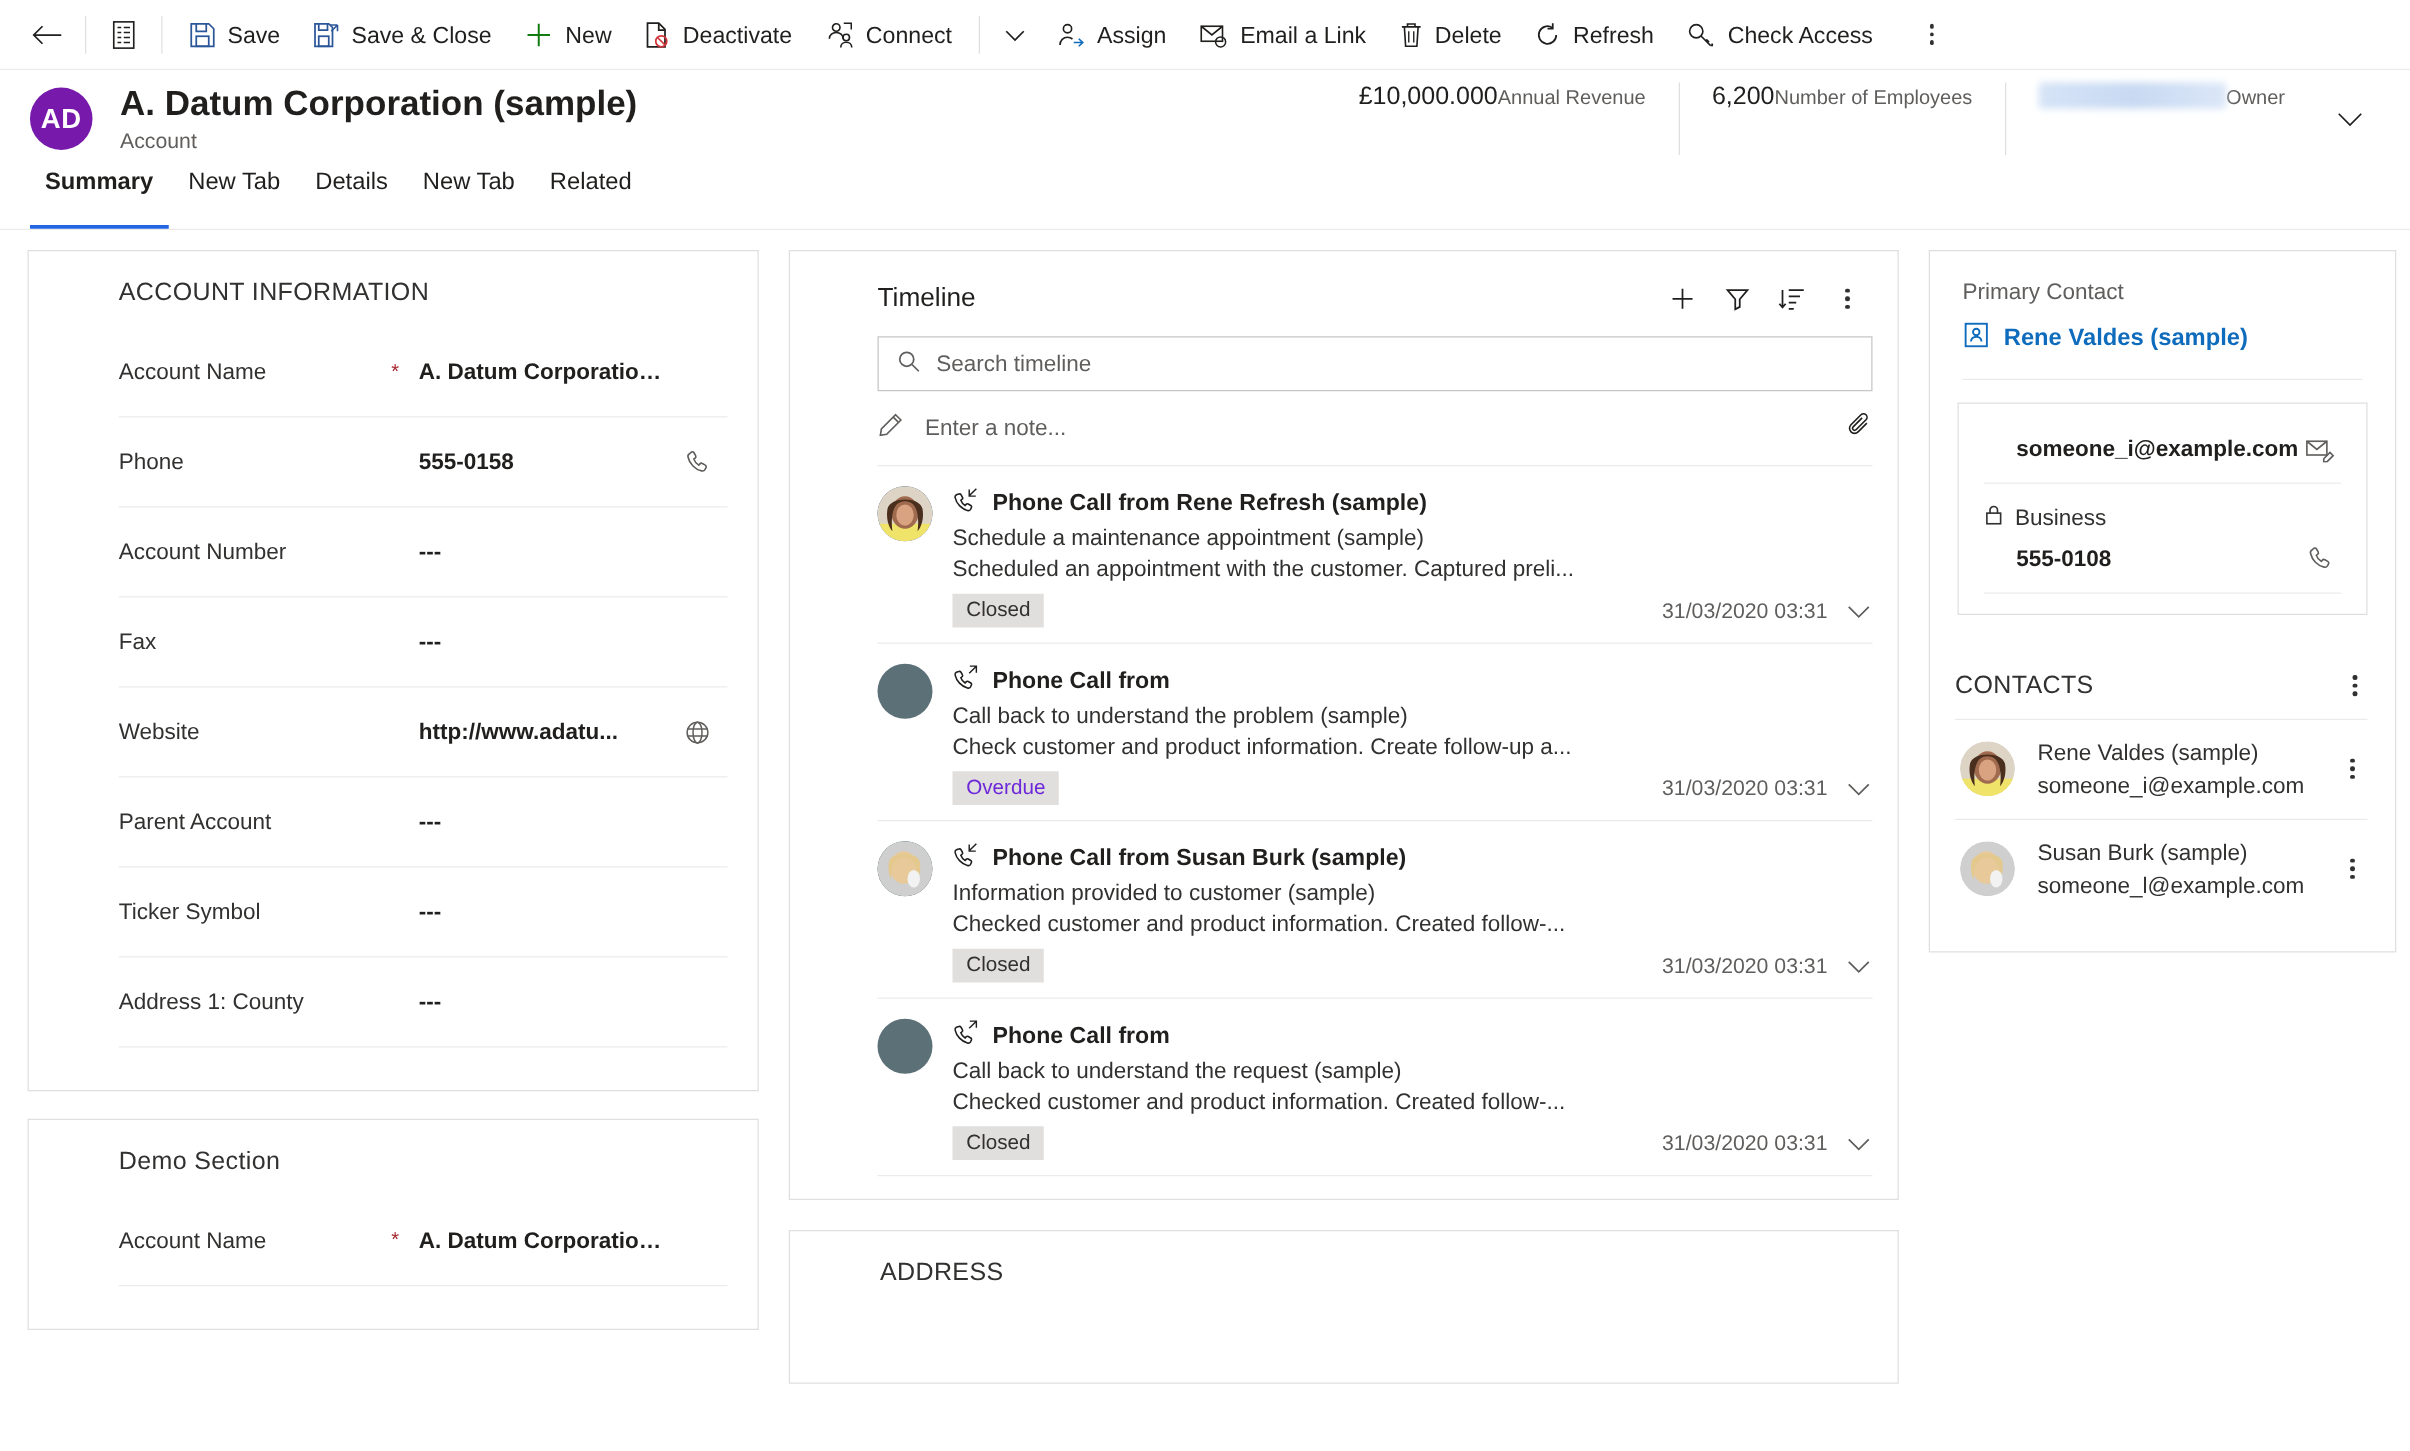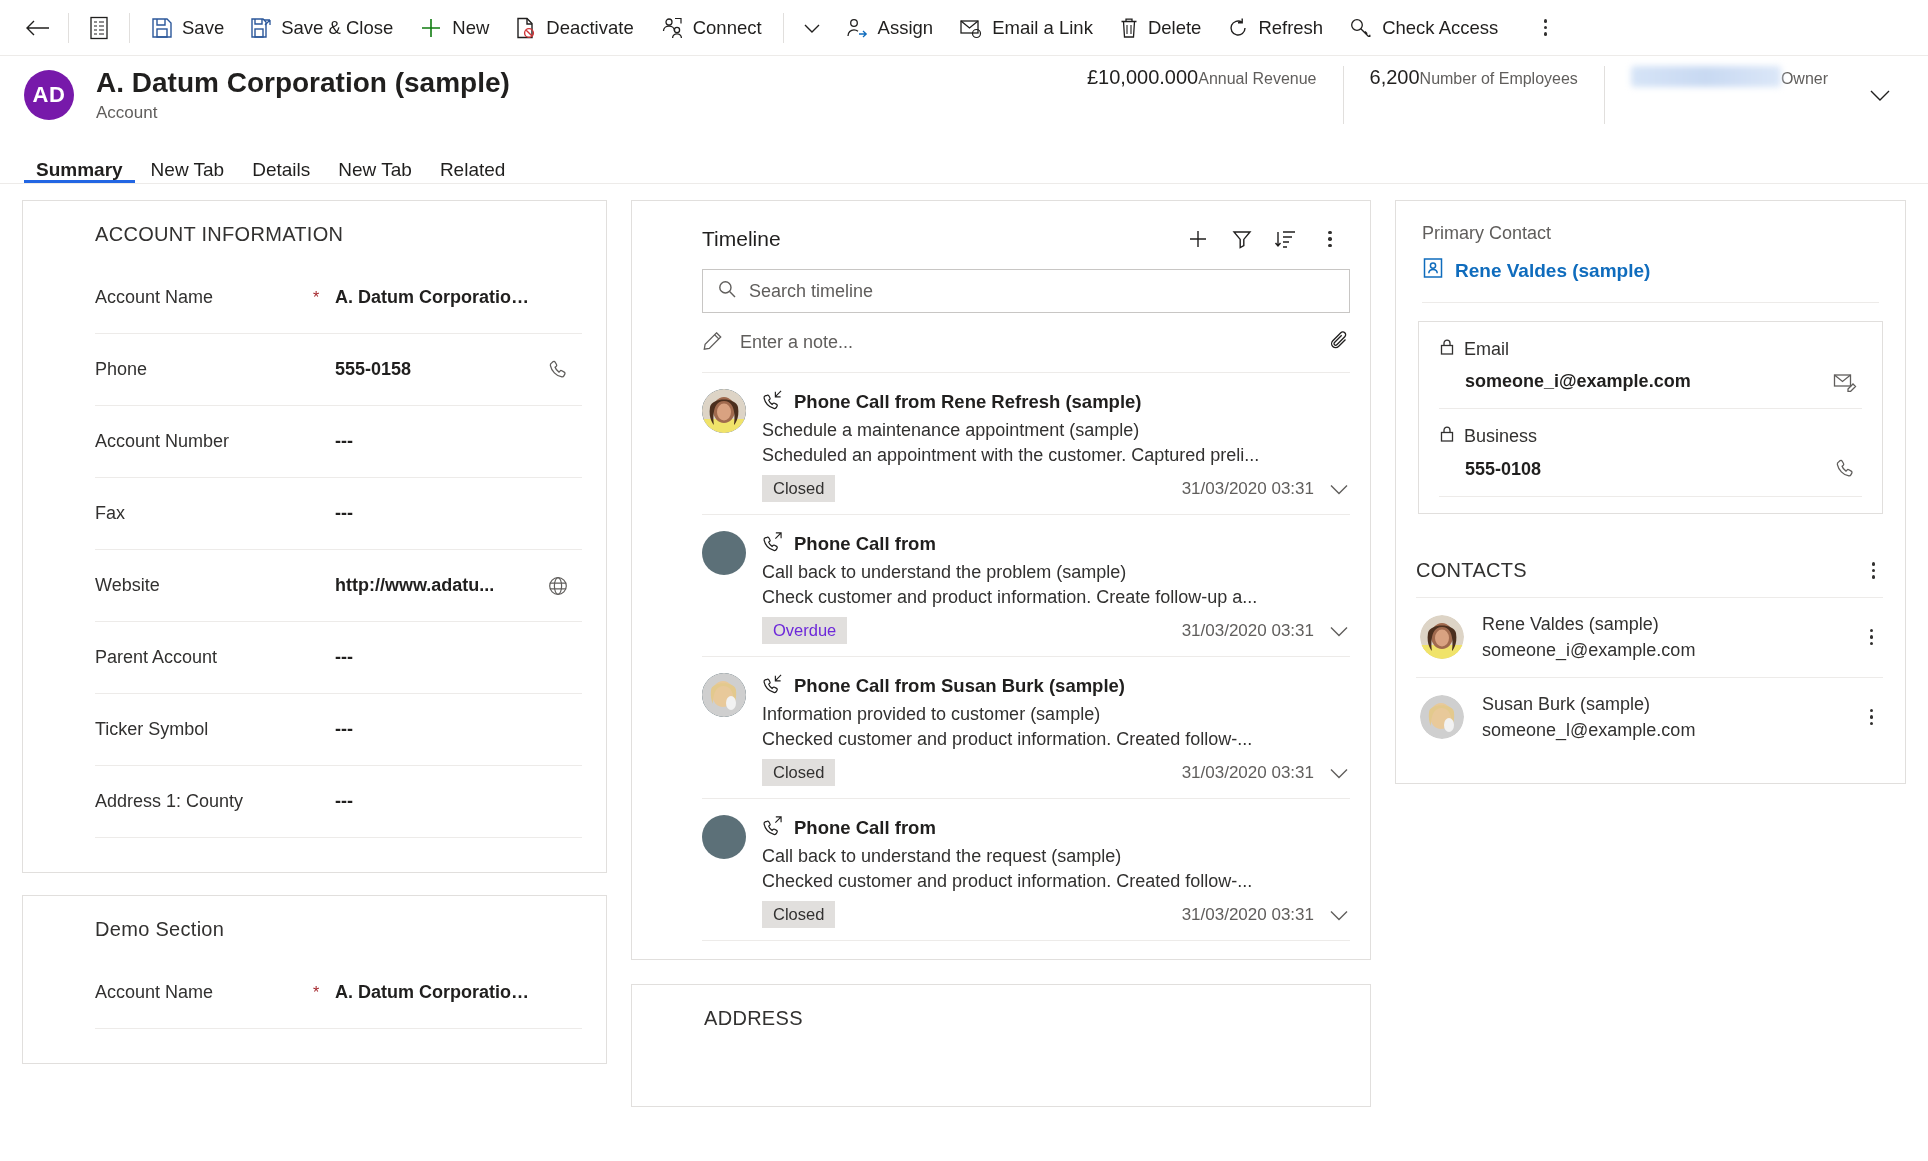--- a/index.html
+++ b/index.html
@@ -121,21 +121,21 @@
   .tabs {
     display: flex;
     align-items: flex-end;
     padding: 0 22px;
     height: 50px;
     border-bottom: 1px solid #edebe9;
   }
   .tab {
     font-size: 19px;
     color: #201f1e;
-    padding: 0 14px 2px 14px;
+    padding: 0 14px 26px 14px;
     cursor: pointer;
     position: relative;
   }
   .tab.active { font-weight: 700; }
   .tab.active::after {
     content: "";
     position: absolute;
     left: 2px; right: 2px; bottom: 0;
     height: 3px;
     background: #2266e3;
@@ -144,21 +144,21 @@
   
   .body-area {
     display: flex;
     gap: 24px;
     padding: 16px 22px 0 22px;
     height: calc(1161px - 56px - 78px - 50px);
     background: #ffffff;
     overflow: hidden;
   }
   .col-left { width: 585px; flex: none; }
-  .col-mid  { width: 740px; flex: none; }
+  .col-mid  { width: 888px; flex: none; }
   .col-right{ flex: 1; }
 
   .card {
     border: 1px solid #e1dfdd;
     background: #fff;
     padding-left: 48px;
   }
   .card-title {
     font-size: 20px;
     color: #323130;
@@ -818,29 +818,20 @@
             <circle cx="11" cy="8.6" r="2.6"></circle>
             <path d="M6.8 16.2c0-2.3 1.9-3.8 4.2-3.8s4.2 1.5 4.2 3.8"></path>
           </svg>
         </span>
         <span>Rene Valdes (sample)</span>
       </div>
       <div class="pc-divider"></div>
 
       <div class="pc-inner">
         <div class="pc-frow">
-          <div class="pc-frow-lbl">
-            <span>
-              <svg width="16" height="18" viewBox="0 0 16 18" fill="none" stroke="#323130" stroke-width="1.3">
-                <rect x="2.5" y="7.5" width="11" height="8.5"></rect>
-                <path d="M5 7.5V5.2a3 3 0 0 1 6 0v2.3"></path>
-              </svg>
-            </span>
-            <span>Email</span>
-          </div>
           <div class="pc-frow-val">
             <span class="txt">someone_i@example.com</span>
             <span class="act">
               <svg width="24" height="20" viewBox="0 0 24 20" fill="none" stroke="#605e5c" stroke-width="1.3">
                 <rect x="1.5" y="3" width="16" height="11"></rect>
                   <path d="M1.5 3l8 6.5L17.5 3"></path>
                 <path d="M15 17l5-5 2.5 2.5-5 5H15z"></path>
               </svg>
             </span>
           </div>

